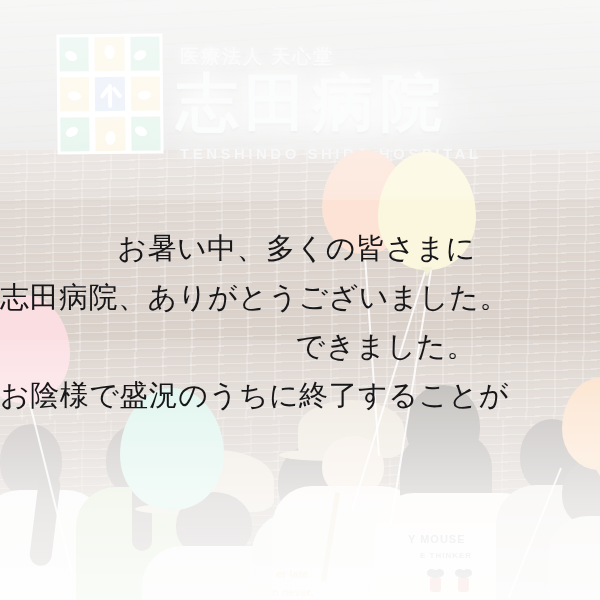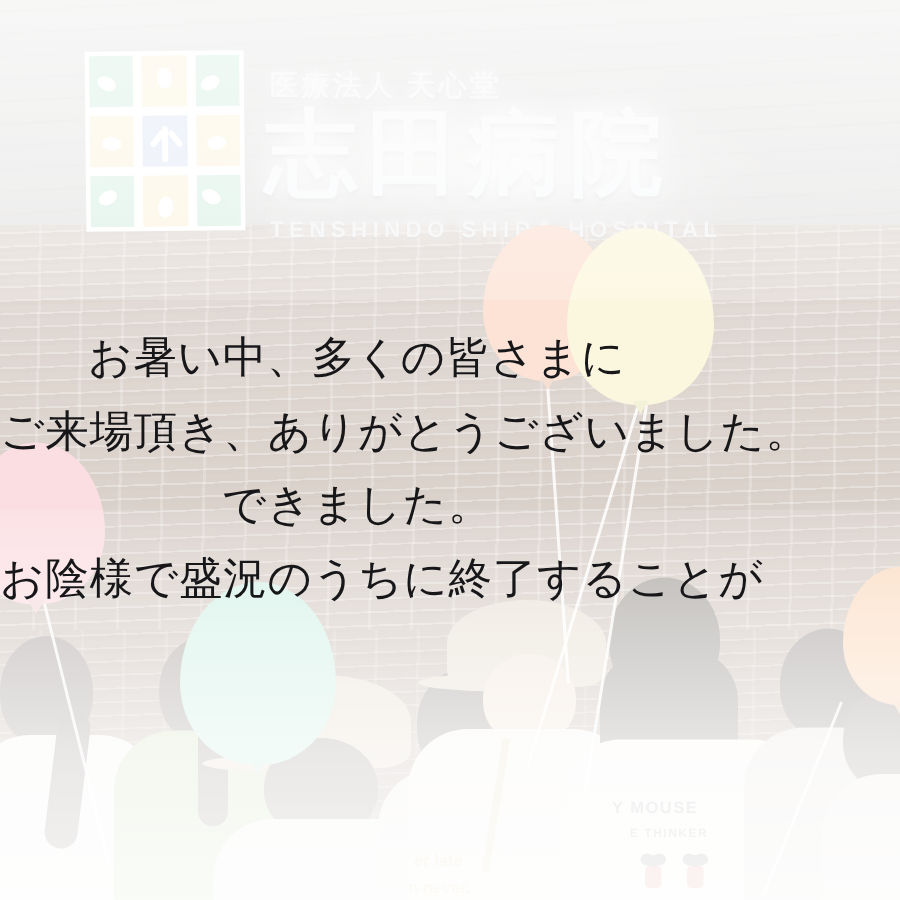--- a/index.html
+++ b/index.html
@@ -292,23 +292,23 @@
     background: linear-gradient(180deg,
       rgba(255,255,255,0.58) 0%,
       rgba(255,255,255,0.42) 60%,
       rgba(255,255,255,0.18) 100%);
     pointer-events: none;
   }
 
   
   .message {
     position: absolute;
-    left: 0; top: 214px;
+    left: 0; top: 224px;
     width: 476px;
-    text-align: center;
+    text-align: right;
     pointer-events: none;
   }
   .msg-line {
     display: block;
     font-family: "DejaVu Sans", "Liberation Sans", sans-serif;
     font-size: 29px;
     line-height: 49px;
     color: #17171a;
     letter-spacing: 0.5px;
     white-space: nowrap;
@@ -432,18 +432,18 @@
     <span class="balloon b-mint"></span>
     <span class="balloon b-orange"></span>
 
     <div class="wash"></div>
     <div class="wash-top"></div>
     <div class="wash-bottom"></div>
   </div>
 
   <div class="message">
     <span class="msg-line">お暑い中、多くの皆さまに</span>
-    <span class="msg-line">ご来場頂き、ありがとうございました。</span>
+    <span class="msg-line">志田病院、ありがとうございました。</span>
     <span class="msg-line">できました。</span>
     <span class="msg-line">お陰様で盛況のうちに終了することが</span>
   </div>
 
 </div>
 
 </body></html>

